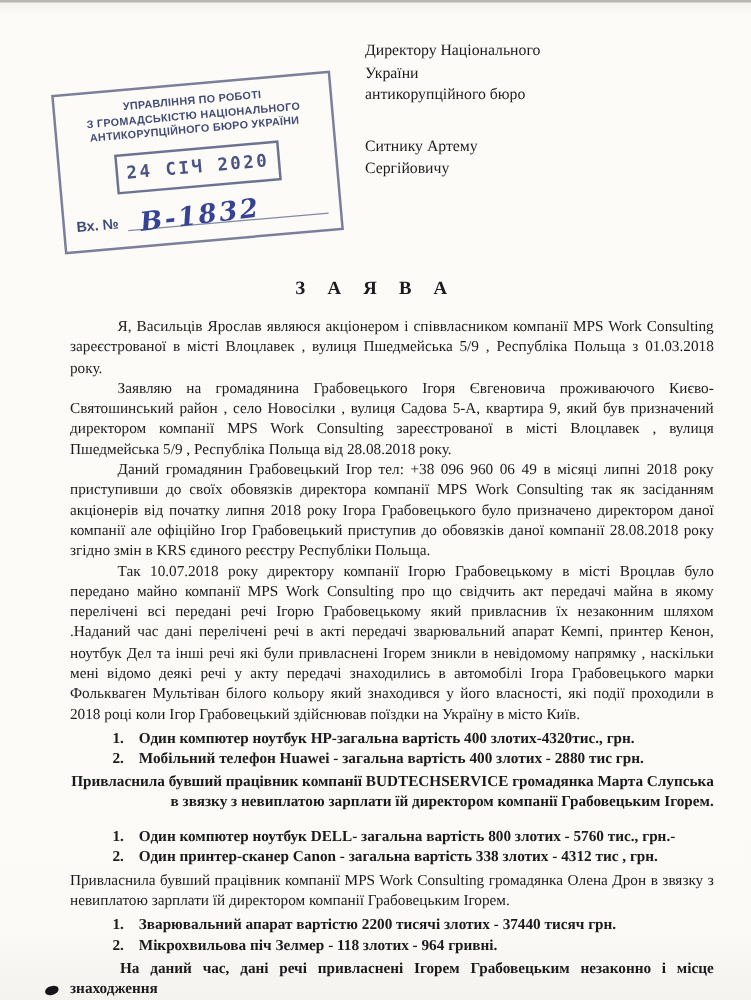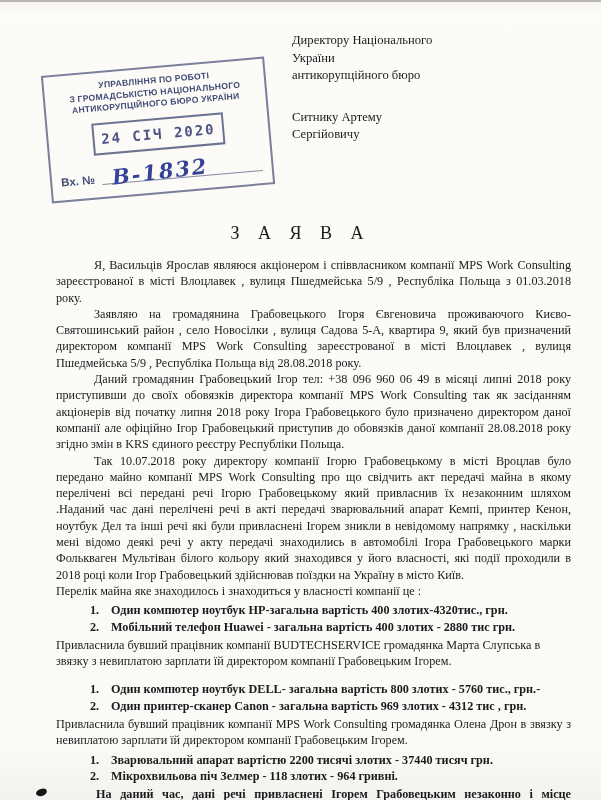--- a/index.html
+++ b/index.html
@@ -63,36 +63,36 @@
   }
   .r-group-org { margin-bottom:24px; }
   .r-group-person { margin-bottom:15px; }
   .redaction { background:#0d0d0e; border-radius:3px; }
   .redaction.r1 { width:130px; height:13px; margin-top:5px; transform:rotate(-0.6deg); }
   .redaction.r2 { width:68px;  height:11px; margin-top:4px; transform:rotate(0.9deg); }
 
   
   .content { position:absolute; left:0; top:221px; right:0; }
   .title {
-    text-align:center; font-weight:normal;
-    font-size:18px; letter-spacing:7px;
+    text-align:center; font-weight:bold;
+    font-size:15px; letter-spacing:7px;
     margin-bottom:13px;
   }
   .doc-body {
     padding:0 30px 0 56px;
     font-size:12.2px; line-height:16.3px;
     text-align:justify;
   }
   .doc-body p { margin:0; }
   p.indent { text-indent:38px; }
   .olist { margin-left:34px; margin-top:3px; margin-bottom:2px; }
   .li { display:flex; font-weight:bold; }
   .li .num { min-width:21px; }
   .li .li-text { flex:1; }
-  .list-note { font-weight:normal; margin-left:54px; text-align:left; }
+  .list-note { font-weight:bold; margin-left:54px; text-align:right; }
   .plain-note { margin:9px 0 7px 0; }
   .gap-sm { height:9px; }
   .closing { font-weight:bold; text-indent:40px; margin-top:3px; }
 
   
   .speck {
     position:absolute; left:36px; top:787px;
     width:11px; height:7px; background:#15151a;
     border-radius:50% 40% 55% 45%;
     transform:rotate(-12deg);
@@ -133,21 +133,20 @@
   </div>
 
   <div class="content">
     <div class="title">З А Я В А</div>
 
     <div class="doc-body">
       <p class="indent">Я, Васильців Ярослав являюся акціонером і співвласником компанії MPS Work Consulting зареєстрованої в місті Влоцлавек , вулиця Пшедмейська 5/9 , Республіка Польща з 01.03.2018 року.</p>
       <p class="indent">Заявляю на громадянина Грабовецького Ігоря Євгеновича проживаючого Києво-Святошинський район , село Новосілки , вулиця Садова 5-А, квартира 9, який був призначений директором компанії MPS Work Consulting зареєстрованої в місті Влоцлавек , вулиця Пшедмейська 5/9 , Республіка Польща від 28.08.2018 року.</p>
       <p class="indent">Даний громадянин Грабовецький Ігор тел: +38 096 960 06 49 в місяці липні 2018 року приступивши до своїх обовязків директора компанії MPS Work Consulting так як засіданням акціонерів від початку липня 2018 року Ігора Грабовецького було призначено директором даної компанії але офіційно Ігор Грабовецький приступив до обовязків даної компанії 28.08.2018 року згідно змін в KRS єдиного реєстру Республіки Польща.</p>
       <p class="indent">Так 10.07.2018 року директору компанії Ігорю Грабовецькому в місті Вроцлав було передано майно компанії MPS Work Consulting про що свідчить акт передачі майна в якому перелічені всі передані речі Ігорю Грабовецькому який привласнив їх незаконним шляхом .Наданий час дані перелічені речі в акті передачі зварювальний апарат Кемпі, принтер Кенон, ноутбук Дел та інші речі які були привласнені Ігорем зникли в невідомому напрямку , наскільки мені відомо деякі речі у акту передачі знаходились в автомобілі Ігора Грабовецького марки Фолькваген Мультіван білого кольору який знаходився у його власності, які події проходили в 2018 році коли Ігор Грабовецький здійснював поїздки на Україну в місто Київ.</p>
-      <p>Перелік майна яке знаходилось і знаходиться у власності компанії це :</p>
 
       <div class="olist">
         <div class="li">
           <span class="num">1.</span>
           <span class="li-text">Один компютер ноутбук НР-загальна вартість 400 злотих-4320тис., грн.</span>
         </div>
         <div class="li">
           <span class="num">2.</span>
           <span class="li-text">Мобільний телефон Huawei - загальна вартість 400 злотих - 2880 тис грн.</span>
         </div>
@@ -156,21 +155,21 @@
 
       <div class="gap-sm"></div>
 
       <div class="olist">
         <div class="li">
           <span class="num">1.</span>
           <span class="li-text">Один компютер ноутбук DELL- загальна вартість 800 злотих - 5760 тис., грн.-</span>
         </div>
         <div class="li">
           <span class="num">2.</span>
-          <span class="li-text">Один принтер-сканер Canon - загальна вартість 969 злотих - 4312 тис , грн.</span>
+          <span class="li-text">Один принтер-сканер Canon - загальна вартість 338 злотих - 4312 тис , грн.</span>
         </div>
       </div>
 
       <p class="plain-note">Привласнила бувший працівник компанії MPS Work Consulting громадянка Олена Дрон в звязку з невиплатою зарплати їй директором компанії Грабовецьким Ігорем.</p>
 
       <div class="olist">
         <div class="li">
           <span class="num">1.</span>
           <span class="li-text">Зварювальний апарат вартістю 2200 тисячі злотих - 37440 тисяч грн.</span>
         </div>

